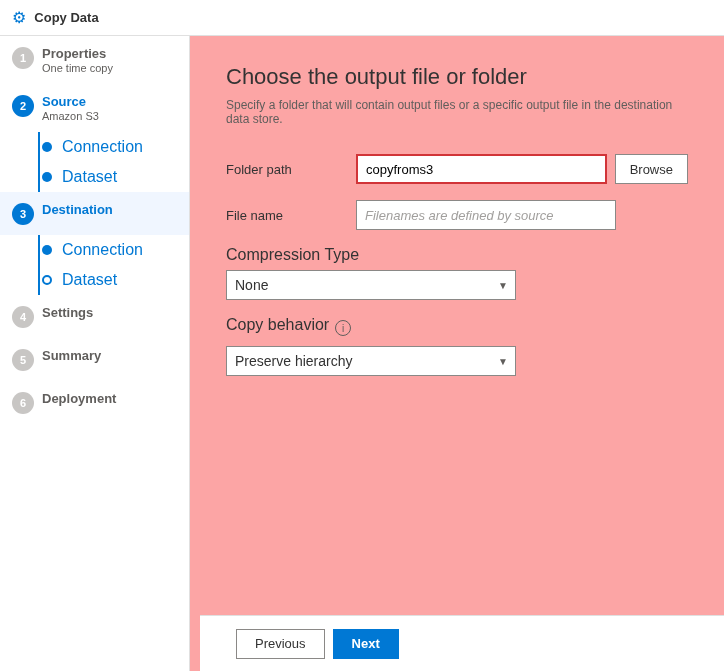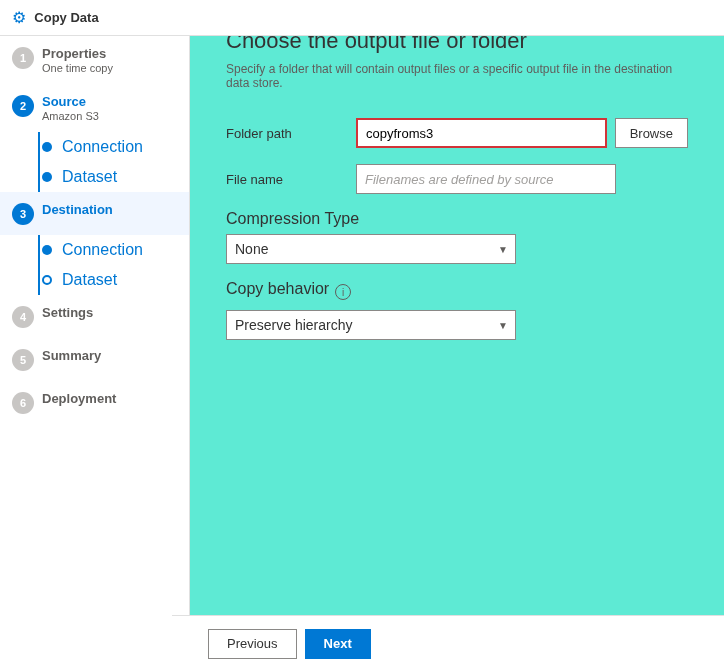--- a/index.html
+++ b/index.html
@@ -41,21 +41,22 @@
     .sidebar {
       width: 190px;
       background: #fff;
       border-right: 1px solid #e0e0e0;
       padding-top: 36px;
       flex-shrink: 0;
       height: 100%;
     }
     .main-content {
       flex: 1;
-      background: #5eead4;
+      padding-top: 36px;
+      background: #fca5a5;
       overflow-y: auto;
       height: 100%;
     }
 
     
     .nav-item {
       display: flex;
       align-items: flex-start;
       padding: 10px 16px 10px 12px;
       cursor: pointer;
@@ -245,21 +246,21 @@
       align-items: center;
       justify-content: center;
       margin-left: 6px;
       cursor: pointer;
     }
 
     
     .bottom-bar {
       position: absolute;
       bottom: 0;
-      left: 172px;
+      left: 200px;
       right: 0;
       height: 56px;
       background: #fff;
       border-top: 1px solid #e0e0e0;
       display: flex;
       align-items: center;
       padding: 0 36px;
       gap: 8px;
     }
     .btn-prev {

